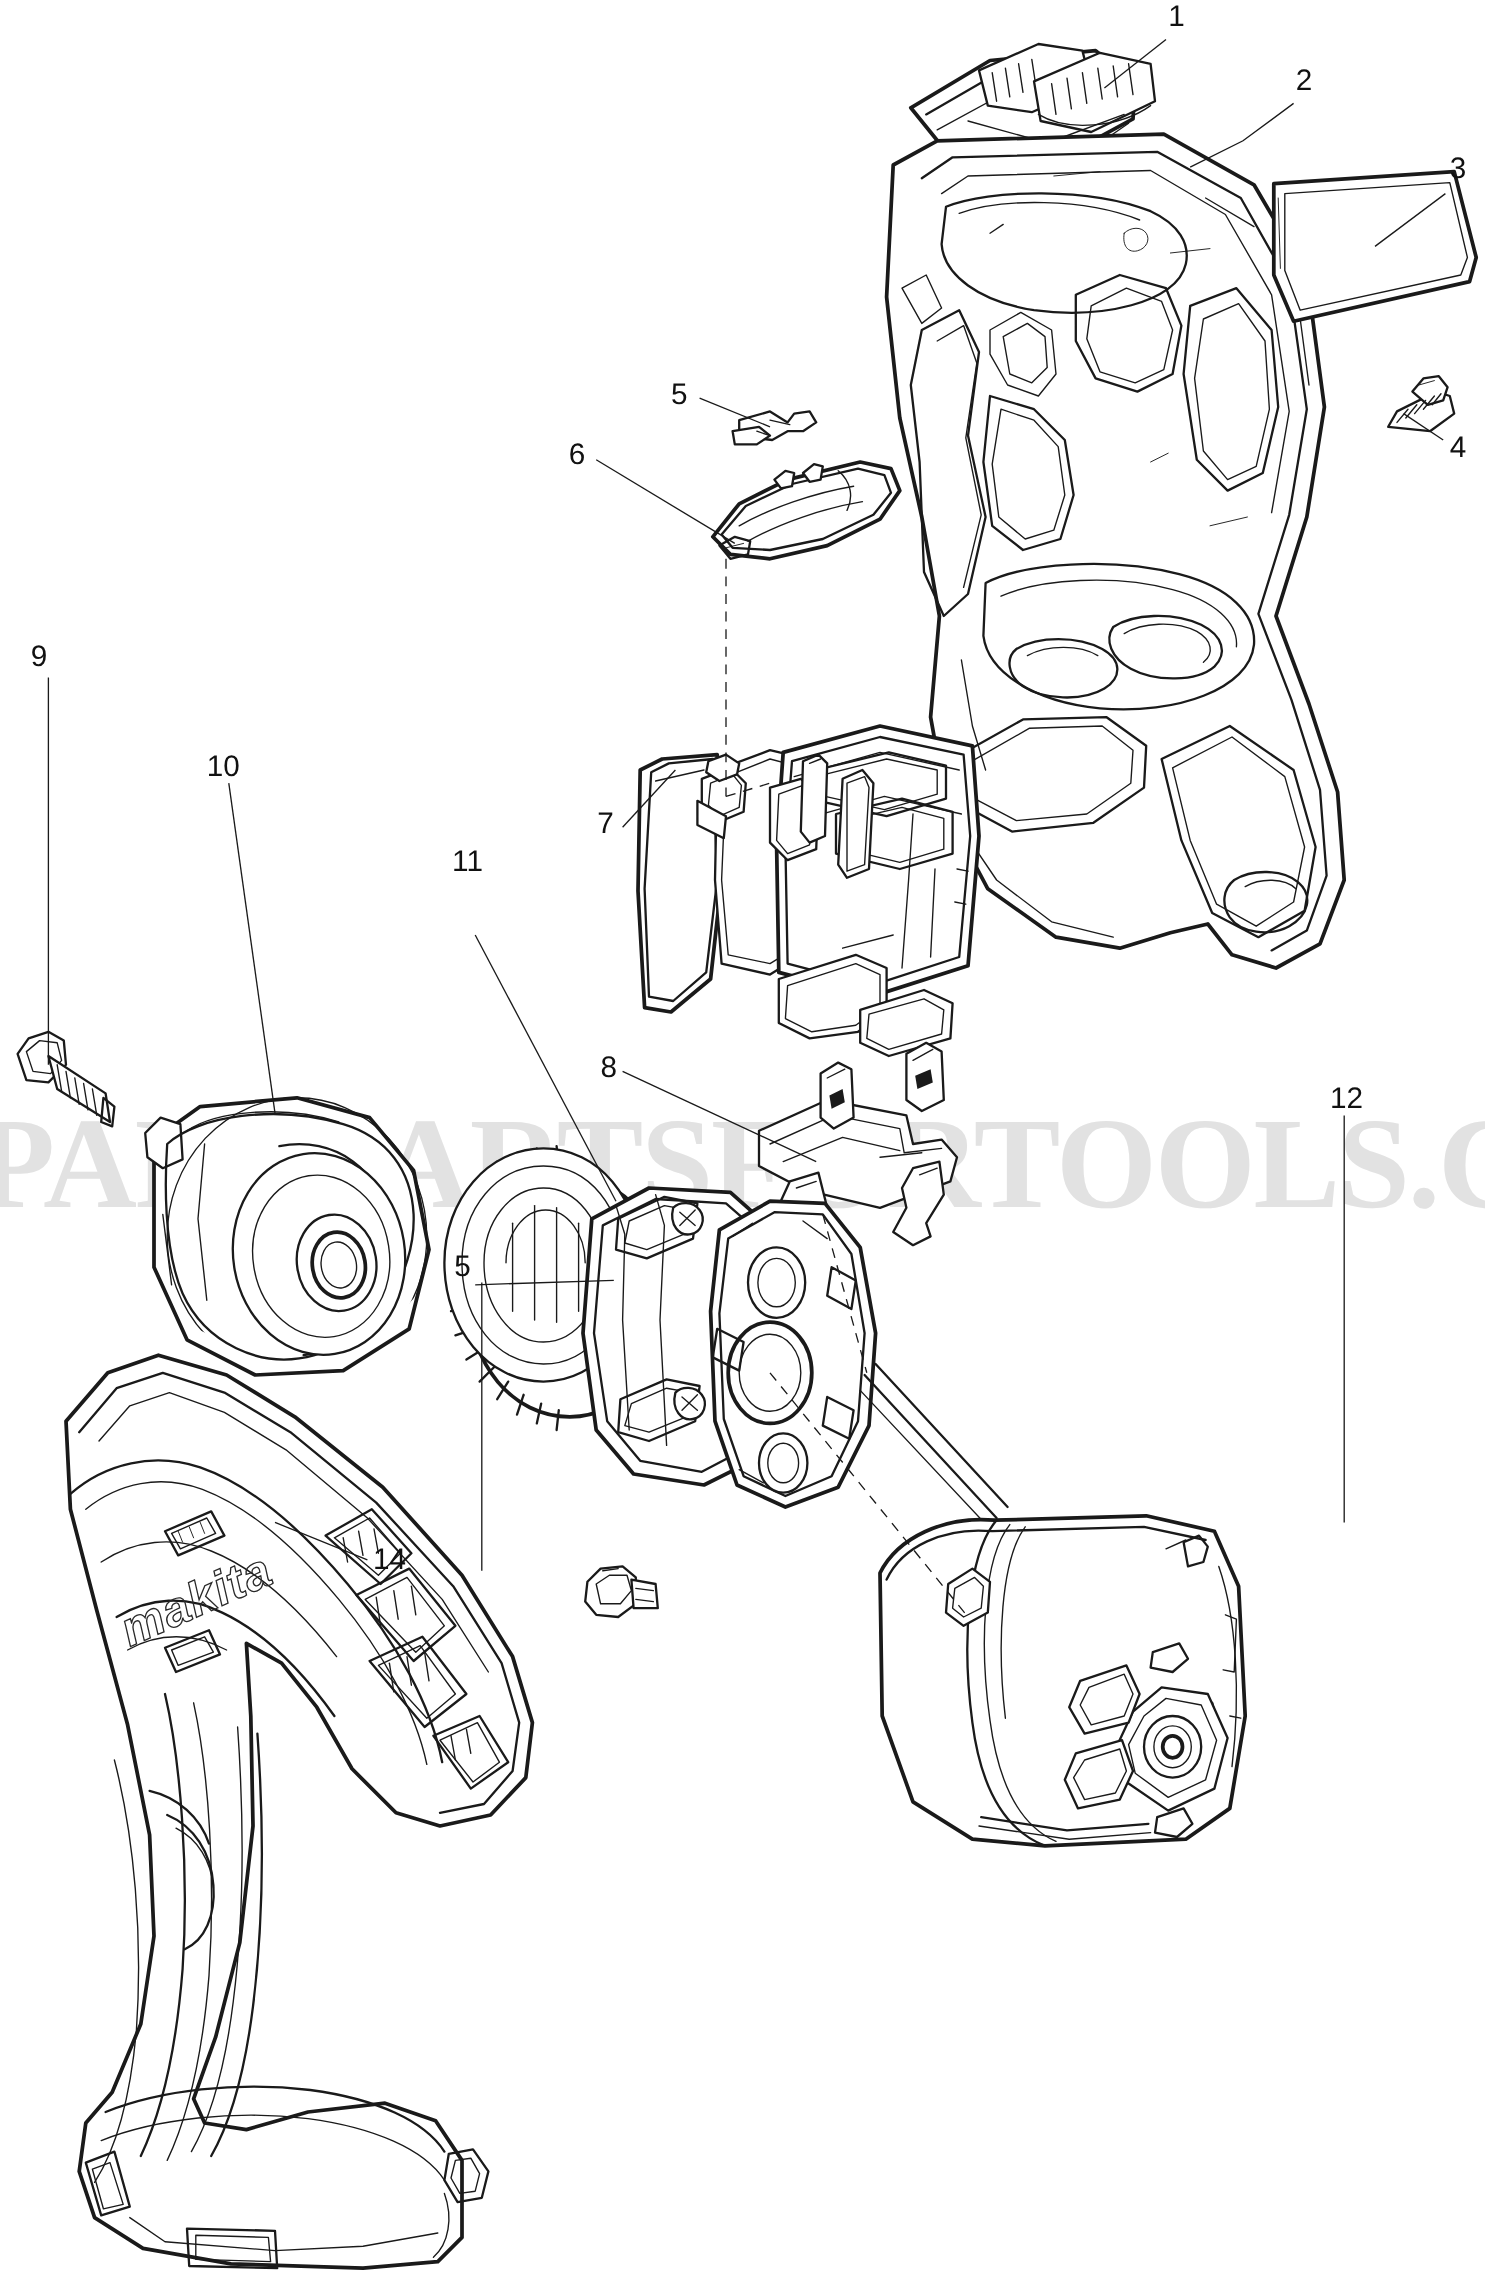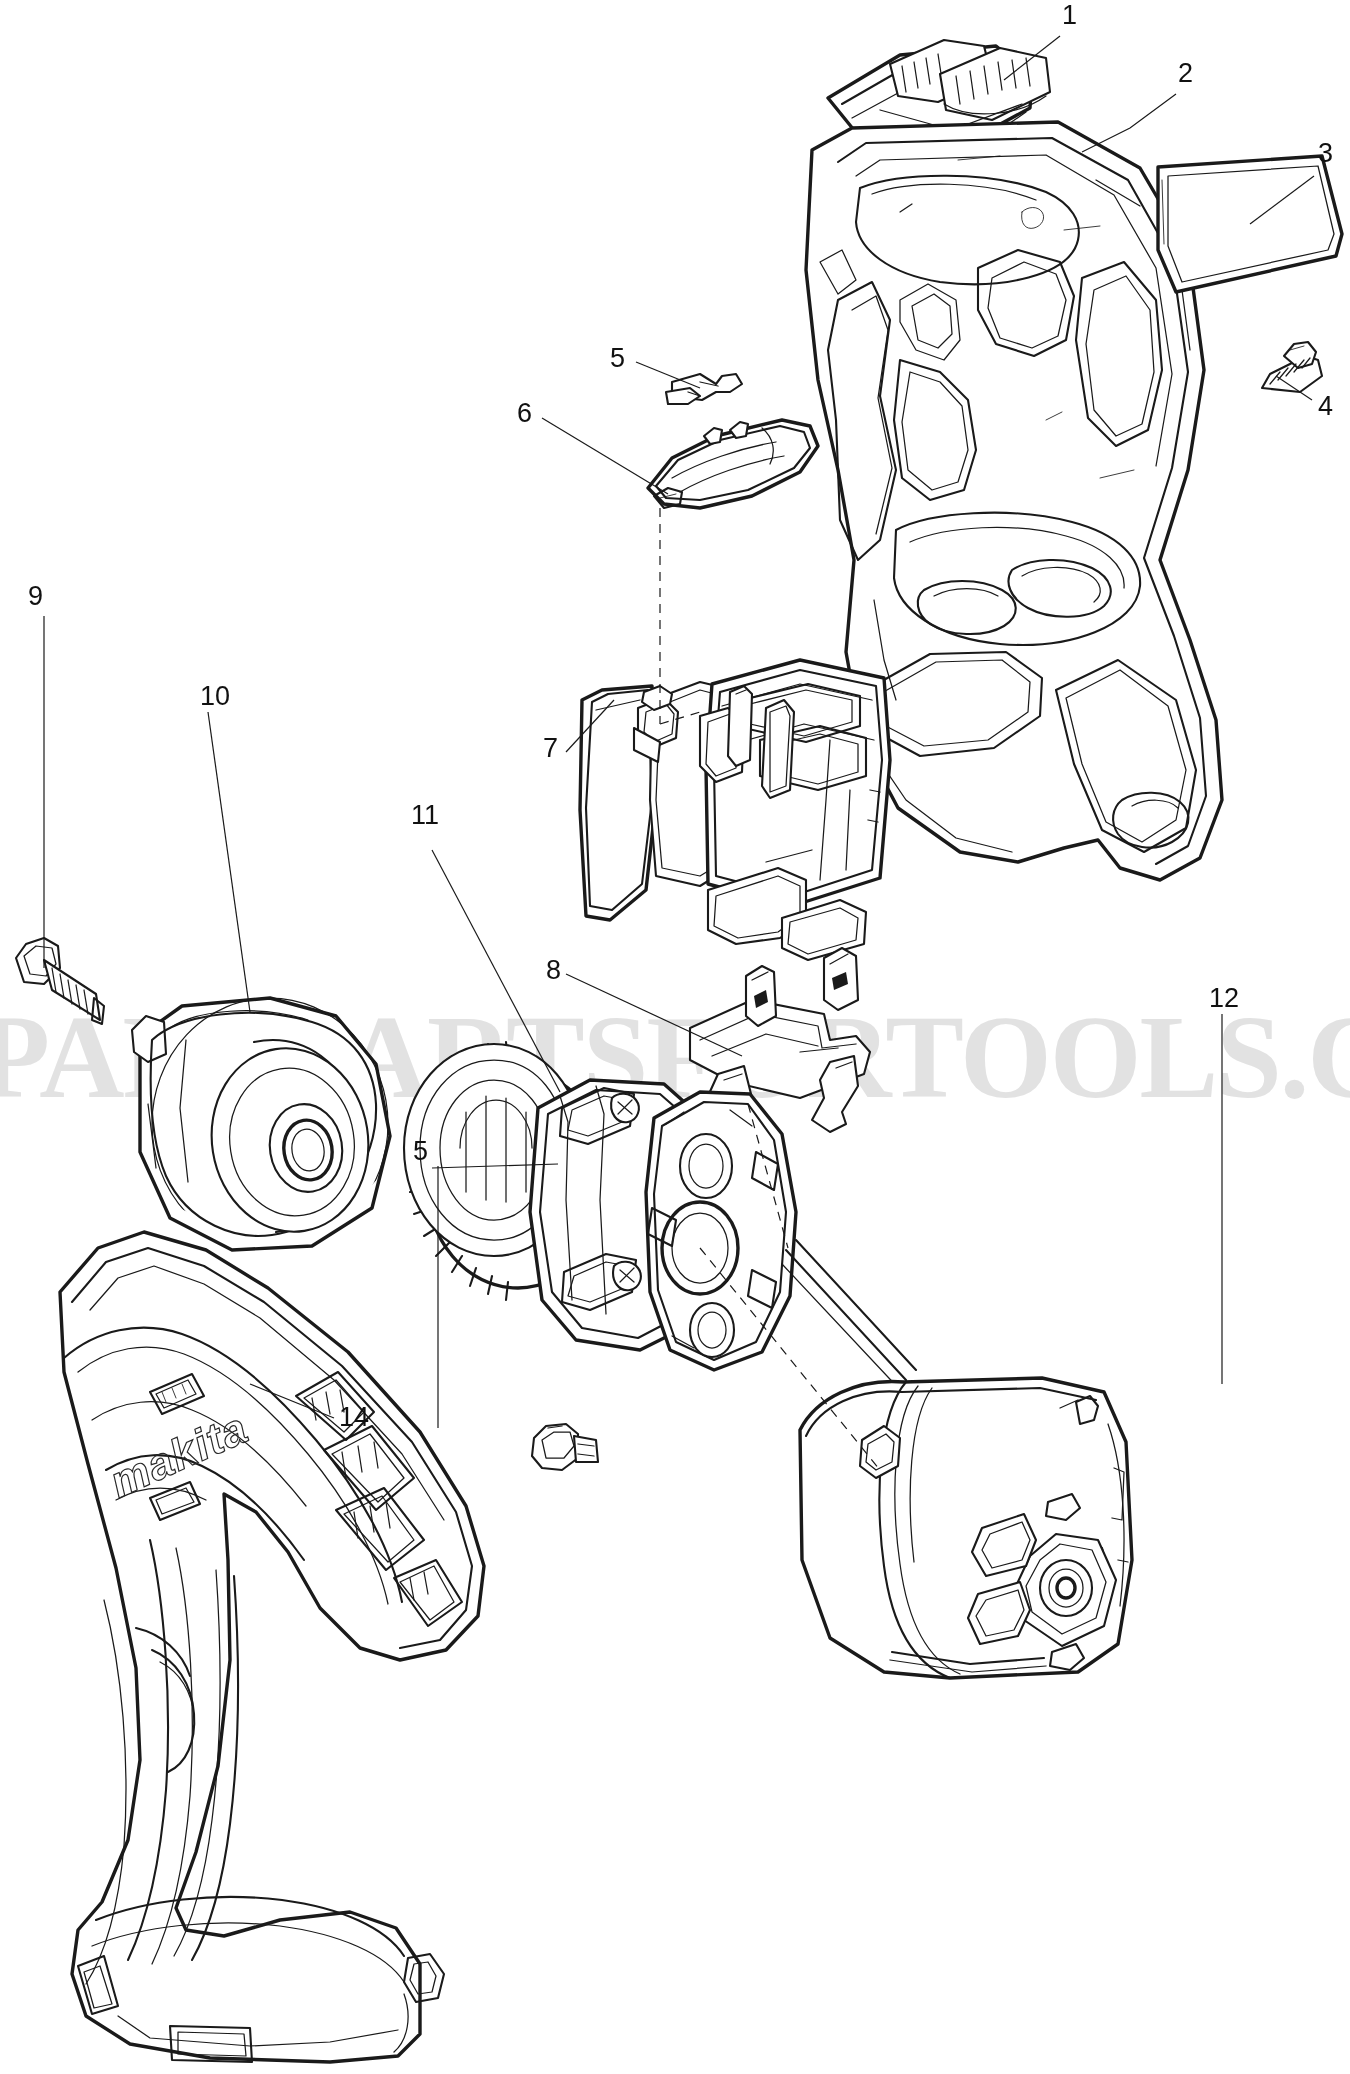--- a/index.html
+++ b/index.html
@@ -469,19 +469,19 @@
 
   <div class="callout" style="left:1062px;top:2px;">1</div>
   <div class="callout" style="left:1178px;top:60px;">2</div>
   <div class="callout" style="left:1318px;top:140px;">3</div>
   <div class="callout" style="left:1318px;top:393px;">4</div>
   <div class="callout" style="left:610px;top:345px;">5</div>
   <div class="callout" style="left:517px;top:400px;">6</div>
   <div class="callout" style="left:543px;top:735px;">7</div>
   <div class="callout" style="left:546px;top:957px;">8</div>
   <div class="callout" style="left:28px;top:583px;">9</div>
-  <div class="callout" style="left:200px;top:683px;text-align:center;">10</div>
-  <div class="callout" style="left:411px;top:802px;">11</div>
+  <div class="callout" style="left:188px;top:683px;text-align:center;">10</div>
+  <div class="callout" style="left:411px;top:770px;">11</div>
   <div class="callout" style="left:1209px;top:985px;">12</div>
   <div class="callout" style="left:413px;top:1138px;">5</div>
   <div class="callout" style="left:339px;top:1404px;text-align:center;">14</div>
 
 </div>
 
 </body></html>

